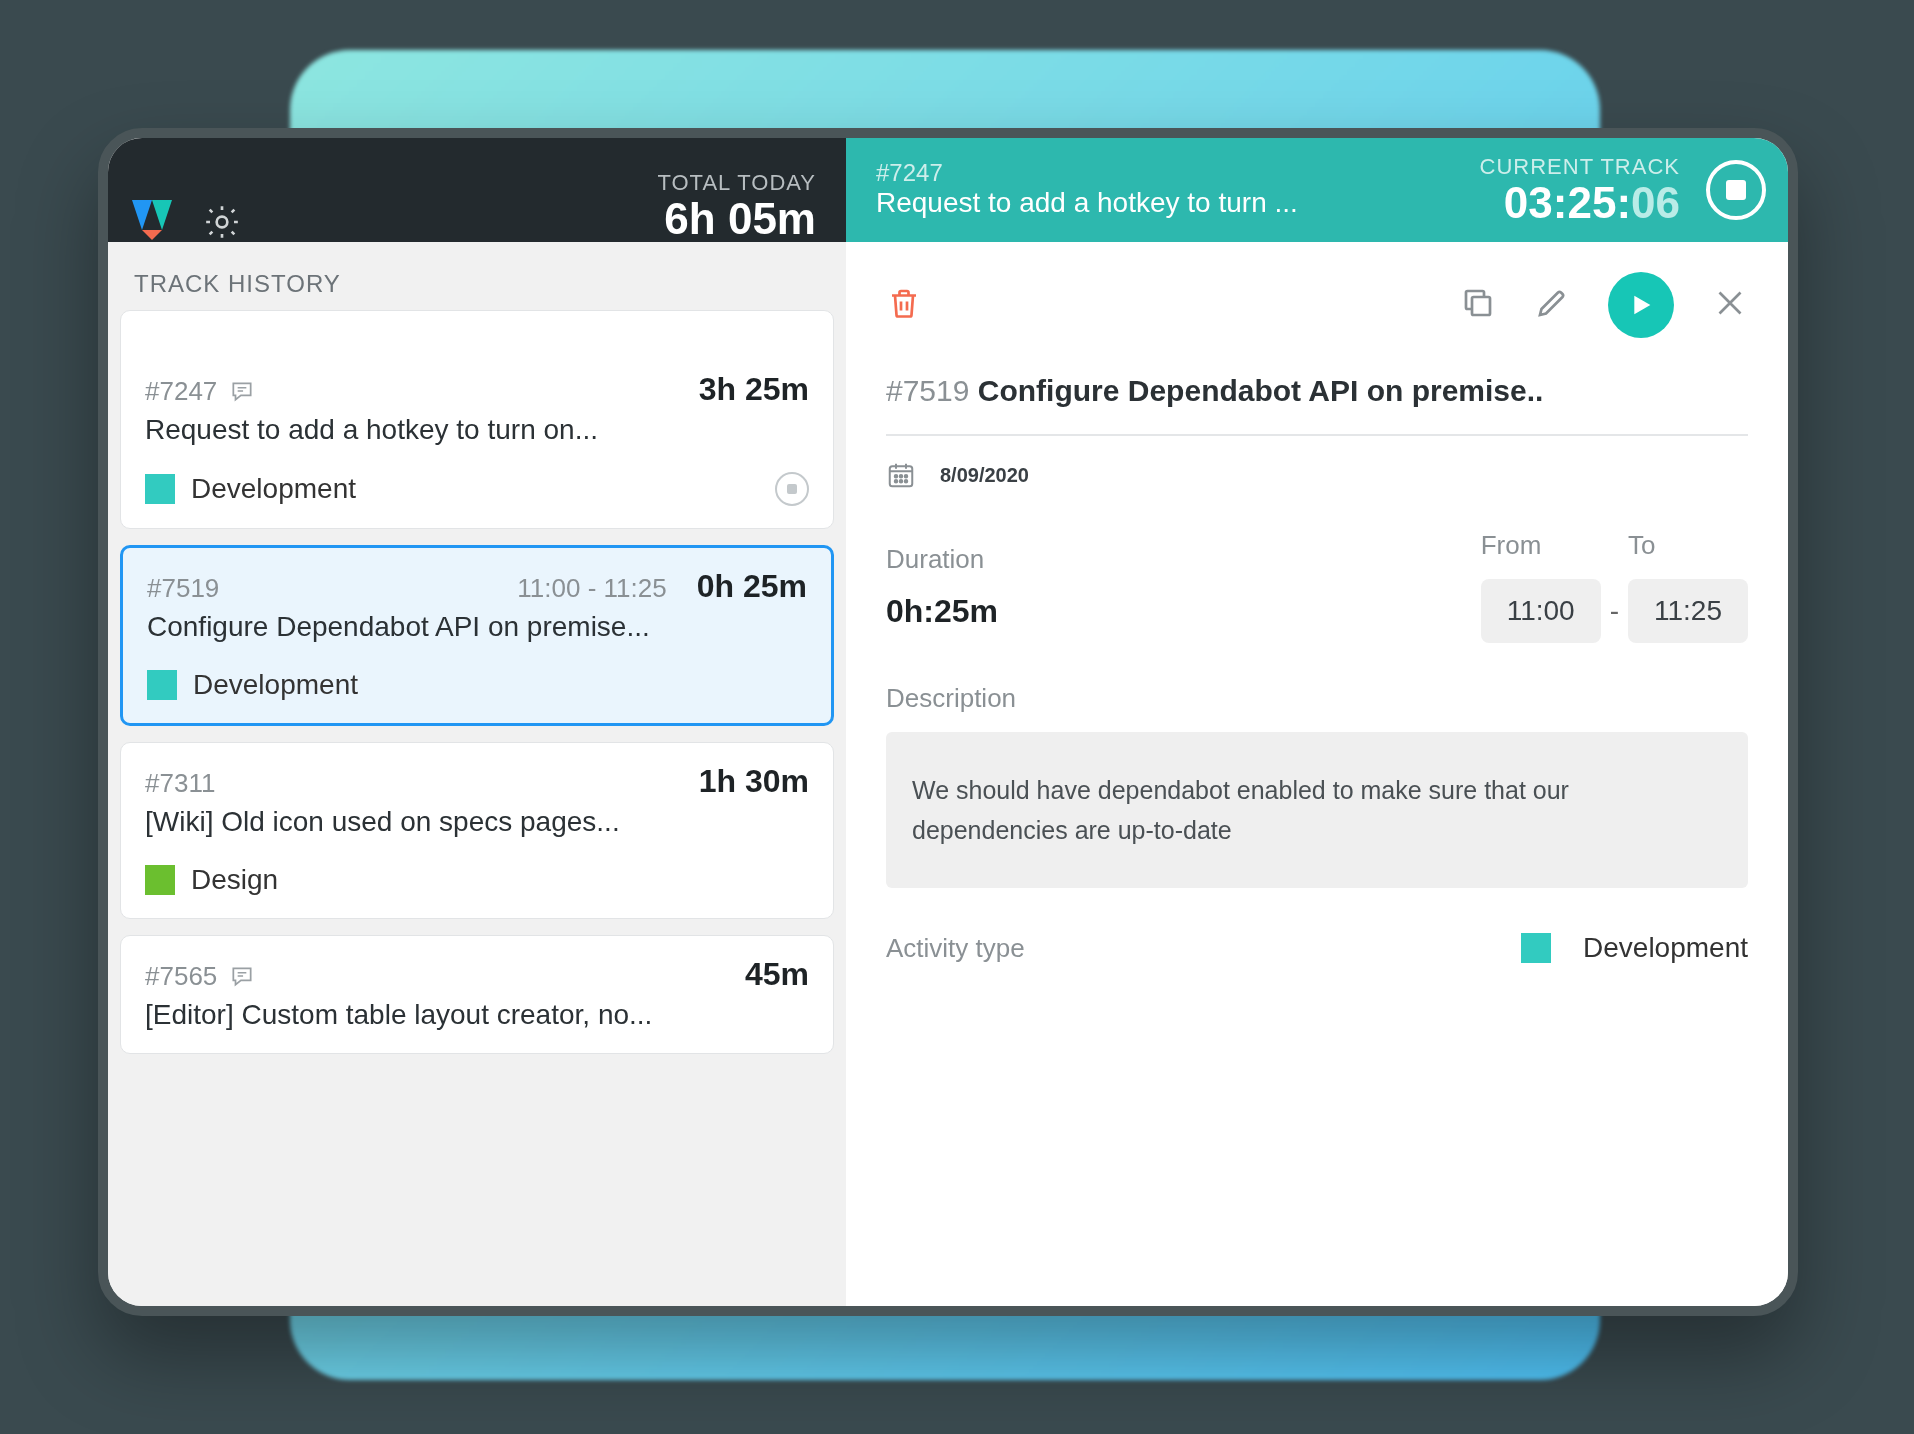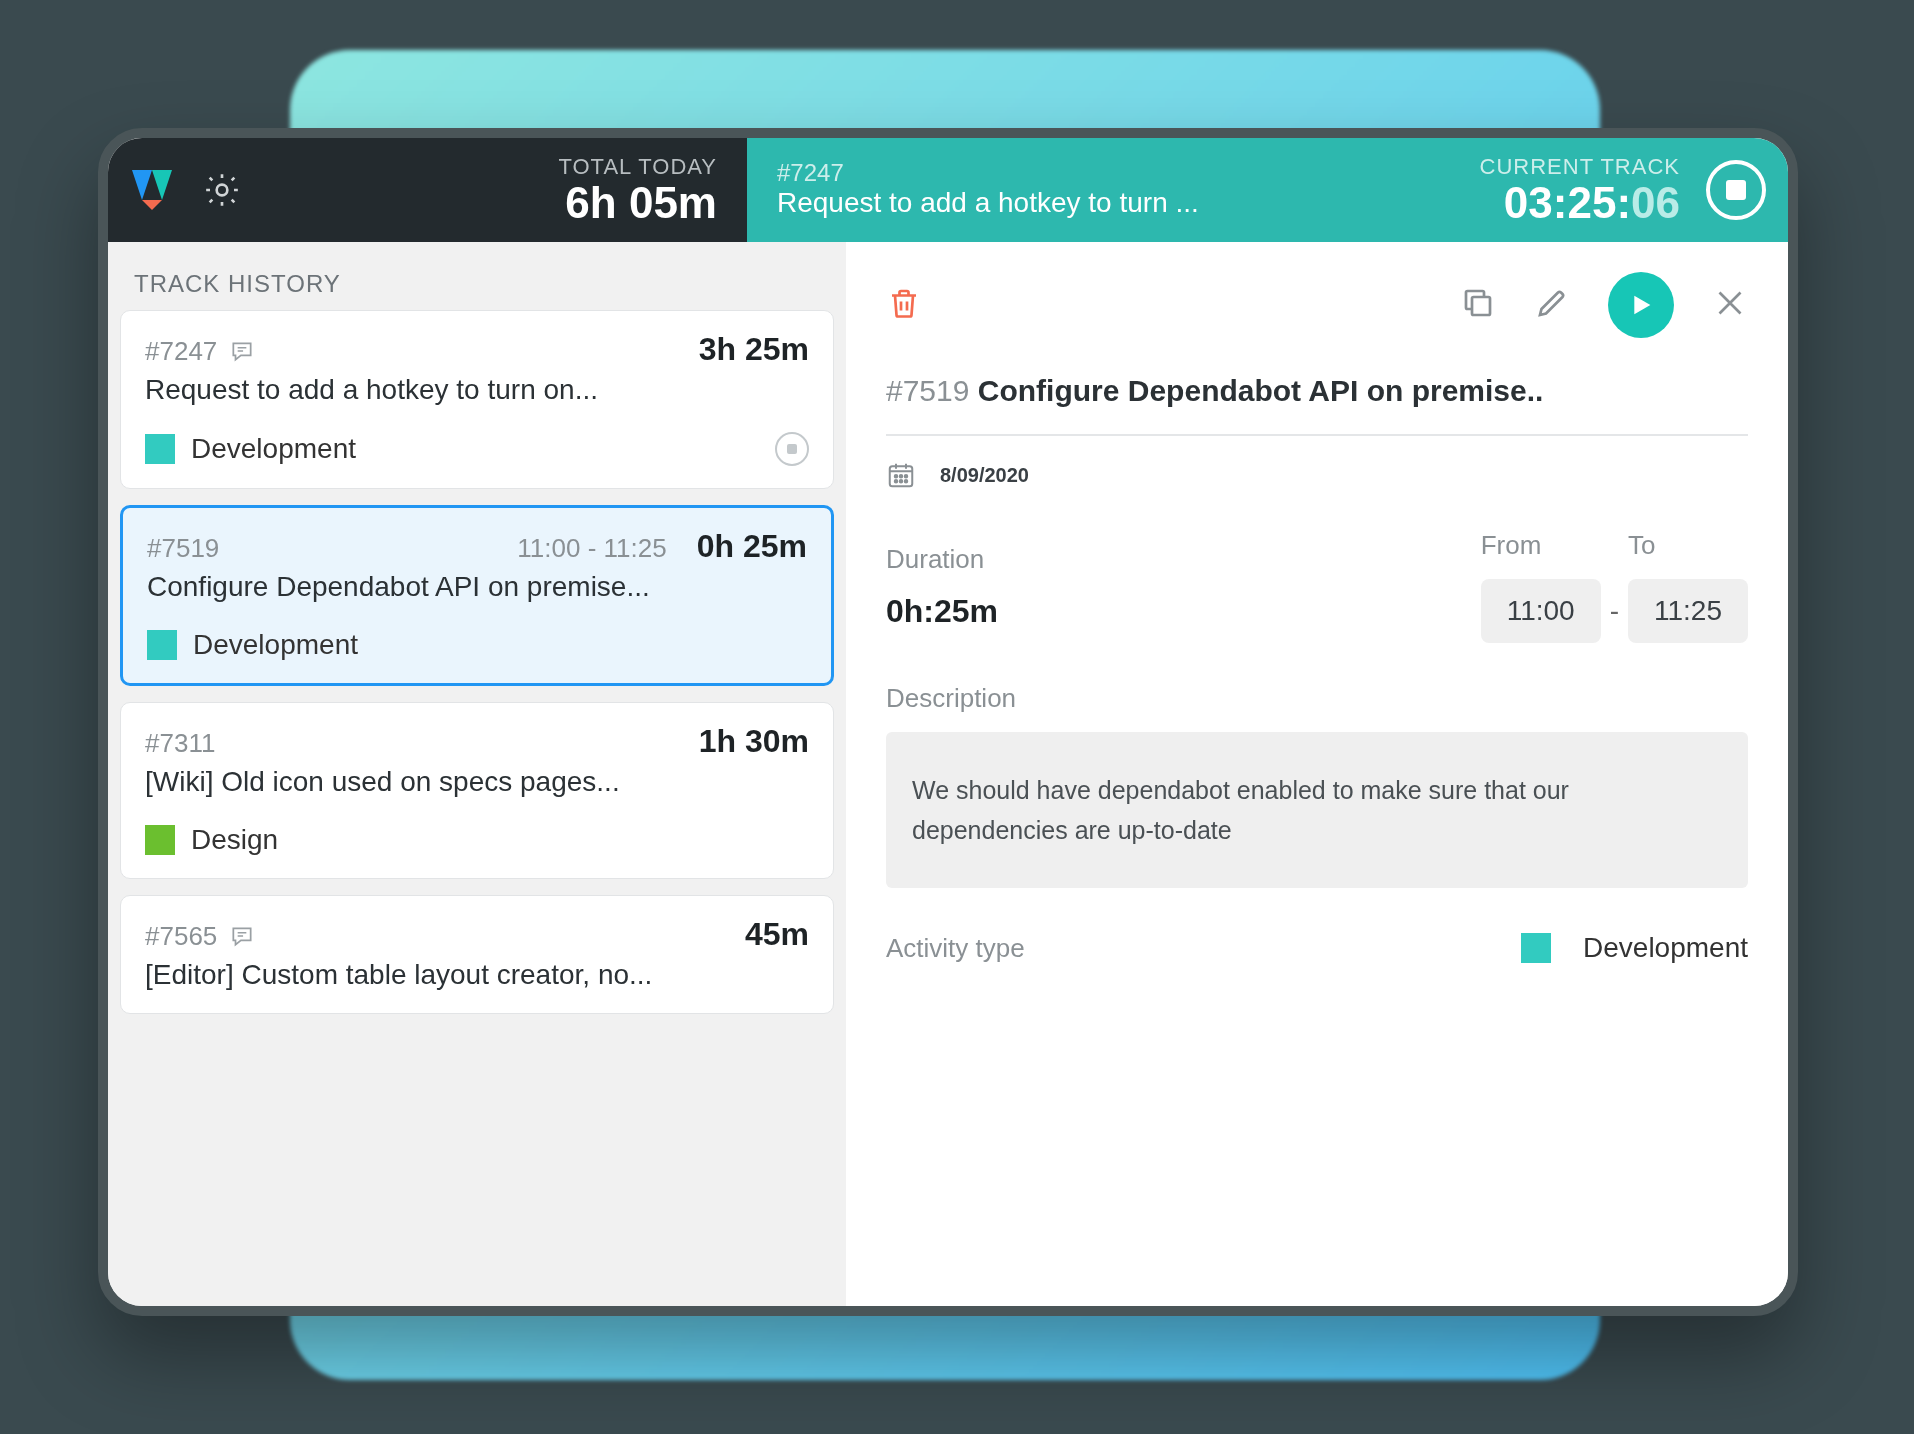--- a/index.html
+++ b/index.html
@@ -34,24 +34,24 @@
     box-shadow: 0 40px 80px rgba(0,0,0,0.35);
     display: flex;
     flex-direction: column;
   }
   .topbar {
     display: flex;
     height: 104px;
     flex-shrink: 0;
   }
   .topbar-left {
-    width: 639px;
+    width: 738px;
     background: #232a2e;
     display: flex;
-    align-items: center;
+    align-items: flex-end;
     padding: 0 30px 0 22px;
   }
   .logo {
     width: 44px;
     height: 44px;
     position: relative;
   }
   .logo svg { width: 44px; height: 44px; }
   .gear-btn {
     margin-left: 28px;
@@ -319,21 +319,21 @@
     <div class="left-pane">
       <div class="history-label">TRACK HISTORY</div>
       <div class="history-list" id="history-list">
           <div class="card">
             <div class="card-top">
               <span class="card-id">#7247</span>
               <span class="card-note-icon"><svg viewBox="0 0 24 24" fill="none" stroke="currentColor" stroke-width="1.6">
                   <path d="M4 5h16v11H11l-5 4v-4H4z"></path>
                   <path d="M8 9h8M8 12h5"></path>
                 </svg></span>
-              <span class="card-duration" style="margin-left: auto;">3h 25m</span>
+              <span class="card-duration" style="margin-left: auto; margin-top: 40px;">3h 25m</span>
             </div>
             <div class="card-title">Request to add a hotkey to turn on...</div>
             <div class="card-footer">
               <div class="swatch" style="background: rgb(50, 203, 192);"></div>
               <div class="activity-name">Development</div>
               <div class="mini-stop">
                 <div class="sq"></div>
               </div>
             </div>
           </div>

